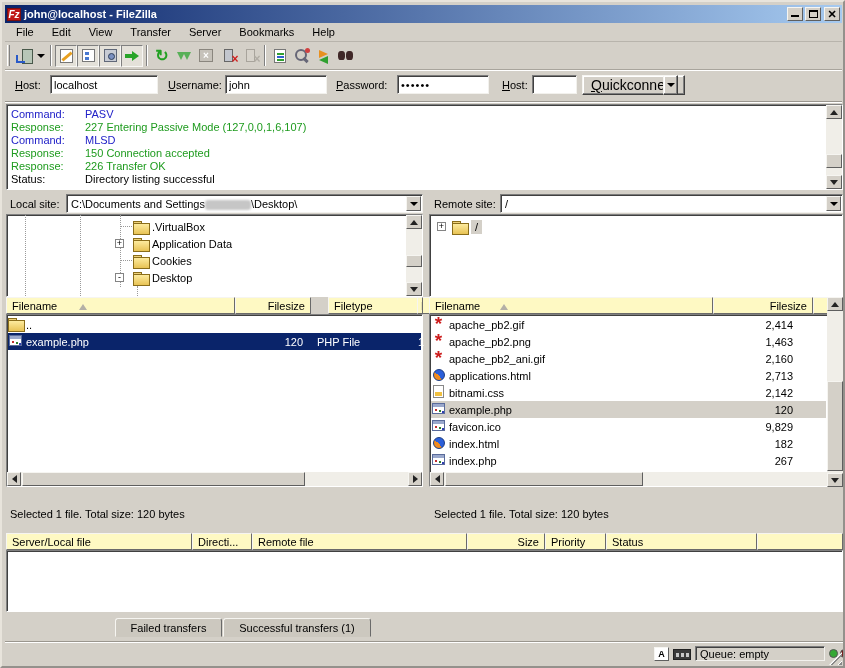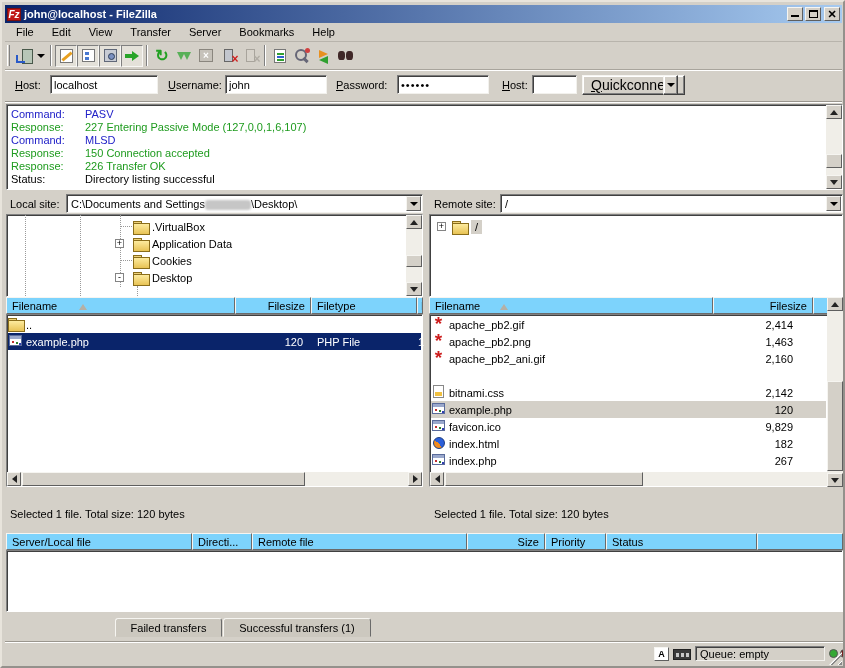--- a/index.html
+++ b/index.html
@@ -104,21 +104,21 @@
   
   .ficon{display:inline-block;width:15px;margin-right:3px;text-align:center;flex:none}
   .star{color:#cc1c1c;font-size:19px;font-weight:bold;line-height:13px;display:inline-block}
   .ffx{display:inline-block;width:12px;height:12px;border-radius:50%;background:conic-gradient(from 150deg,#f08b1f 0 150deg,#2b5fd9 150deg 360deg);border:1px solid #1a3a80}
   .doc{display:inline-block;width:11px;height:13px;background:#fff;border:1px solid #888;position:relative}
   .doc::after{content:"";position:absolute;left:1px;bottom:1px;width:7px;height:4px;background:#f0c040}
   .winic{display:inline-block;width:13px;height:11px;background:#fff;border:1px solid #5a6b9a;position:relative}
   .winic::before{content:"";position:absolute;left:0;top:0;width:100%;height:3px;background:#9aa8cc}
   .winic::after{content:"";position:absolute;left:2px;top:5px;width:2px;height:2px;background:#c03030;box-shadow:4px 1px 0 #308030,7px 2px 0 #3040b0}
   
-  .hcell{position:absolute;top:0;height:17px;border:1px solid;border-color:#f6f5f1 #6a6a6a #6a6a6a #f6f5f1;background:#7dd3fc;
+  .hcell{position:absolute;top:0;height:17px;border:1px solid;border-color:#f6f5f1 #6a6a6a #6a6a6a #f6f5f1;background:#fef9c3;
          padding:2px 5px;overflow:hidden;white-space:nowrap}
   .sorttri{position:absolute;top:6px;width:0;height:0;border-left:4px solid transparent;border-right:4px solid transparent;border-bottom:6px solid #b4b0a6}
   .frow{position:absolute;left:1px;height:17px;display:flex;align-items:center;white-space:nowrap}
   .selnavy{background:#0a246a;color:#fff}
   .selgray{background:#d4d0c8}
   
   .tab{position:absolute;border:1px solid;border-color:#f6f5f1 #6a6a6a transparent #f6f5f1;border-radius:3px 3px 0 0;
        display:flex;align-items:center;justify-content:center;background:#ccc8bf}
   .tab.active{background:#f4f2ee;font-weight:bold}
   
@@ -305,21 +305,21 @@
     <span class="expbox" style="left:7px;top:7px">+</span>
     <div class="titem" style="left:22px;top:3px">
         <span class="fold"></span>
         <span class="selgray" style="padding:1px 4px">/</span>
       </div>
   </div>
 
   <div class="abs" style="left:4px;top:295px;width:417px;height:17px">
     <div class="hcell" style="left:0;width:229px"><span>Filename</span><span class="sorttri" style="left:72px"></span></div>
     <div class="hcell" style="left:229px;width:76px;text-align:right">Filesize</div>
-    <div class="hcell" style="left:305px;width:106px">Filetype</div>
+    <div class="hcell" style="left:322px;width:106px">Filetype</div>
     <div class="hcell" style="left:411px;width:6px;padding:2px 0 2px 3px">L</div>
   </div>
 
   <div class="abs sunken" style="left:4px;top:312px;width:417px;height:173px">
     <div class="frow" style="top:1px;width:413px">
       <span class="ficon"><span class="fold" style="margin:0"></span></span>
       <span>..</span>
     </div>
     <div class="frow selnavy" style="top:18px;width:413px">
       <span class="ficon"><span class="winic"></span></span>
@@ -353,20 +353,25 @@
       </div>
     <div class="frow" style="top:18px;width:395px">
         <span class="ficon"><span class="star">*</span></span>
         <span>apache_pb2.png</span>
         <span class="abs" style="right:33px">1,463</span>
       </div>
     <div class="frow" style="top:35px;width:395px">
         <span class="ficon"><span class="star">*</span></span>
         <span>apache_pb2_ani.gif</span>
         <span class="abs" style="right:33px">2,160</span>
+      </div>
+    <div class="frow" style="top:52px;width:395px">
+        <span class="ficon"><span class="ffx"></span></span>
+        <span>applications.html</span>
+        <span class="abs" style="right:33px">2,713</span>
       </div>
     <div class="frow" style="top:69px;width:395px">
         <span class="ficon"><span class="doc"></span></span>
         <span>bitnami.css</span>
         <span class="abs" style="right:33px">2,142</span>
       </div>
     <div class="frow selgray" style="top:86px;width:395px">
         <span class="ficon"><span class="winic"></span></span>
         <span>example.php</span>
         <span class="abs" style="right:33px">120</span>

